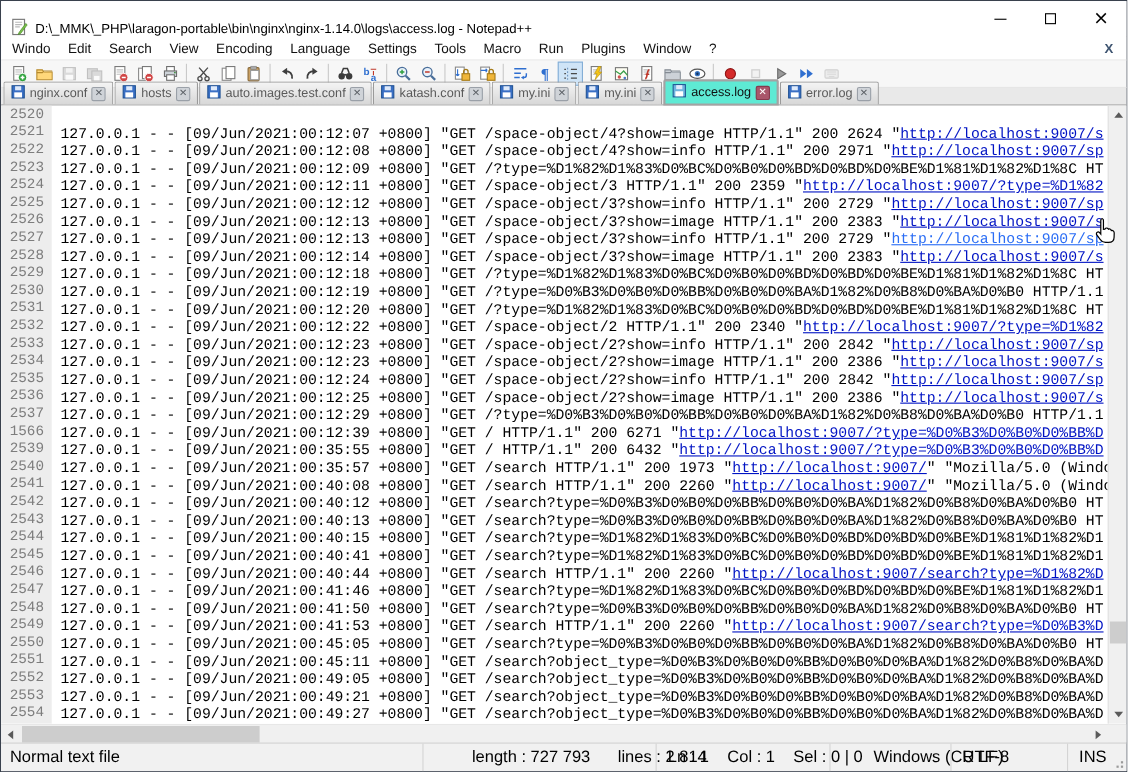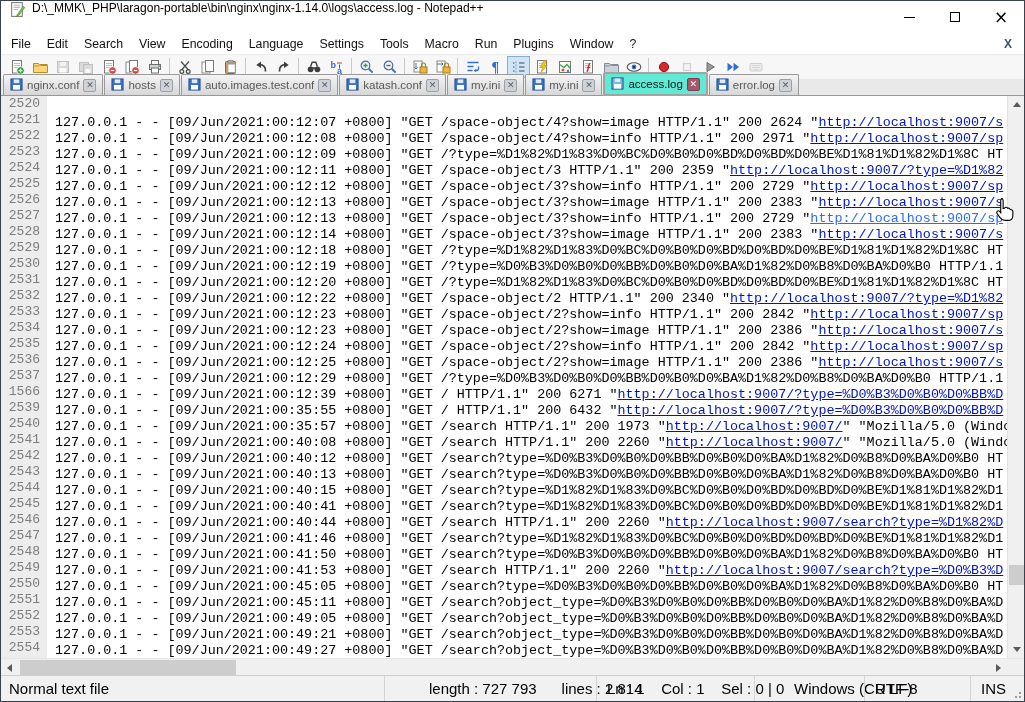--- a/index.html
+++ b/index.html
@@ -2,21 +2,21 @@
 <html><head>
 <meta charset="utf-8">
 <style>
   * { box-sizing: border-box; margin: 0; padding: 0; }
   html,body { width:1025px; height:702px; overflow:hidden; background:#fff;
               font-family:"Liberation Sans", sans-serif; }
   .window { width:1025px; height:702px; border:1px solid #39414d; background:#fff;
             display:flex; flex-direction:column; position:relative; }
 
   
-  .titlebar { height:32px; display:flex; align-items:flex-start; padding-left:8px;
+  .titlebar { height:32px; display:flex; align-items:flex-end; padding-left:8px;
               background:#fff; font-size:12px; color:#000; flex:0 0 auto; }
   .app-icon { width:17px; height:17px; margin-right:6px; flex:0 0 auto; }
   .title-text { white-space:nowrap; }
   .win-btns { margin-left:auto; display:flex; height:32px; }
   .win-btn { width:46px; height:32px; display:flex; align-items:center; justify-content:center; color:#000; }
   .glyph-min { width:11px; height:1px; background:#000; }
   .glyph-max { width:10px; height:10px; border:1px solid #000; }
   .glyph-close { font-size:17px; line-height:17px; font-family:"DejaVu Sans",sans-serif; }
 
   
@@ -108,21 +108,21 @@
       <div class="win-btn">
           <div class="glyph-max"></div>
         </div>
       <div class="win-btn">
           <span class="glyph-close">×</span>
         </div>
     </div>
   </div>
 
   <div class="menubar" id="menu-items">
-      <span class="menu-item">File</span>
+      <span class="menu-item">Windo</span>
       <span class="menu-item">Edit</span>
       <span class="menu-item">Search</span>
       <span class="menu-item">View</span>
       <span class="menu-item">Encoding</span>
       <span class="menu-item">Language</span>
       <span class="menu-item">Settings</span>
       <span class="menu-item">Tools</span>
       <span class="menu-item">Macro</span>
       <span class="menu-item">Run</span>
       <span class="menu-item">Plugins</span>

